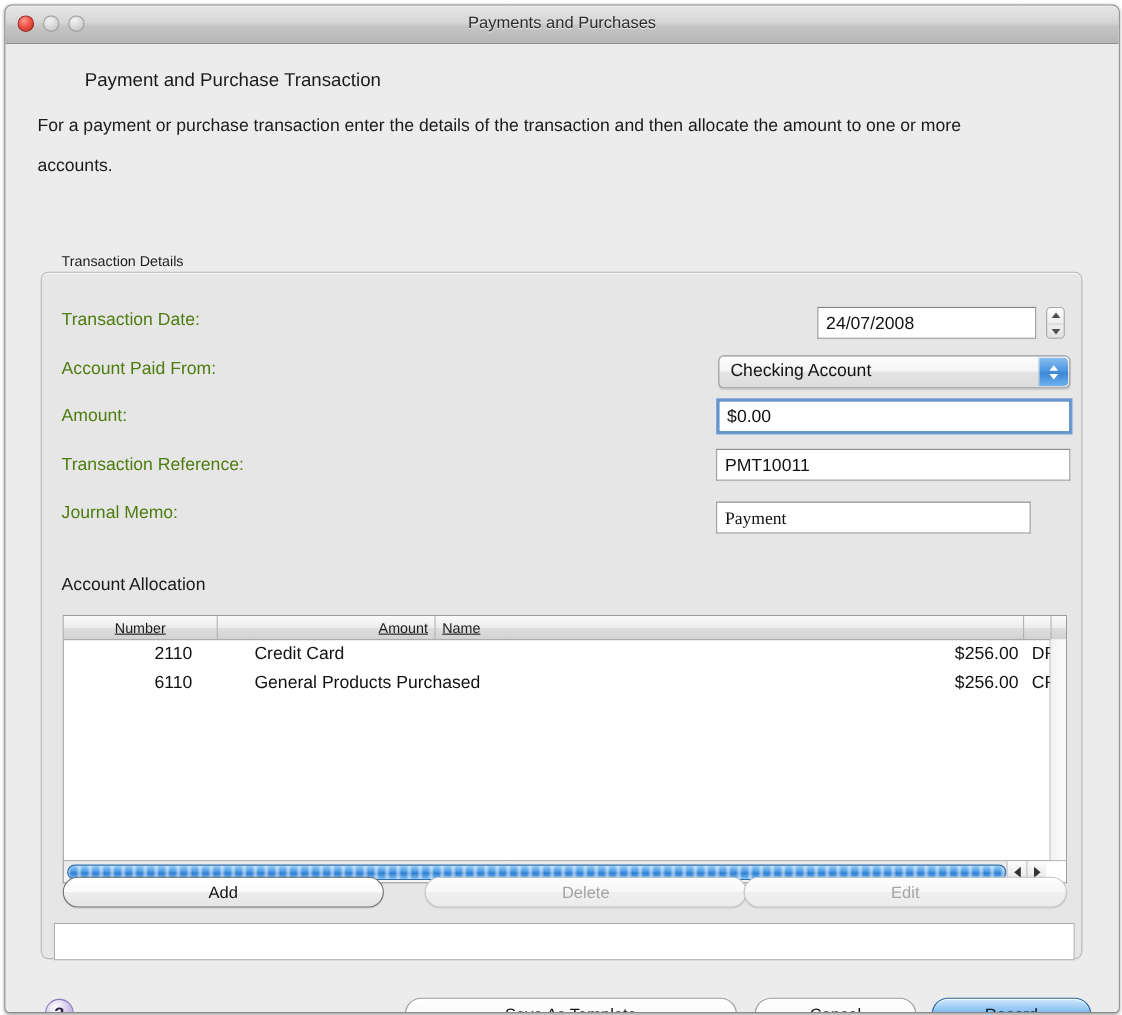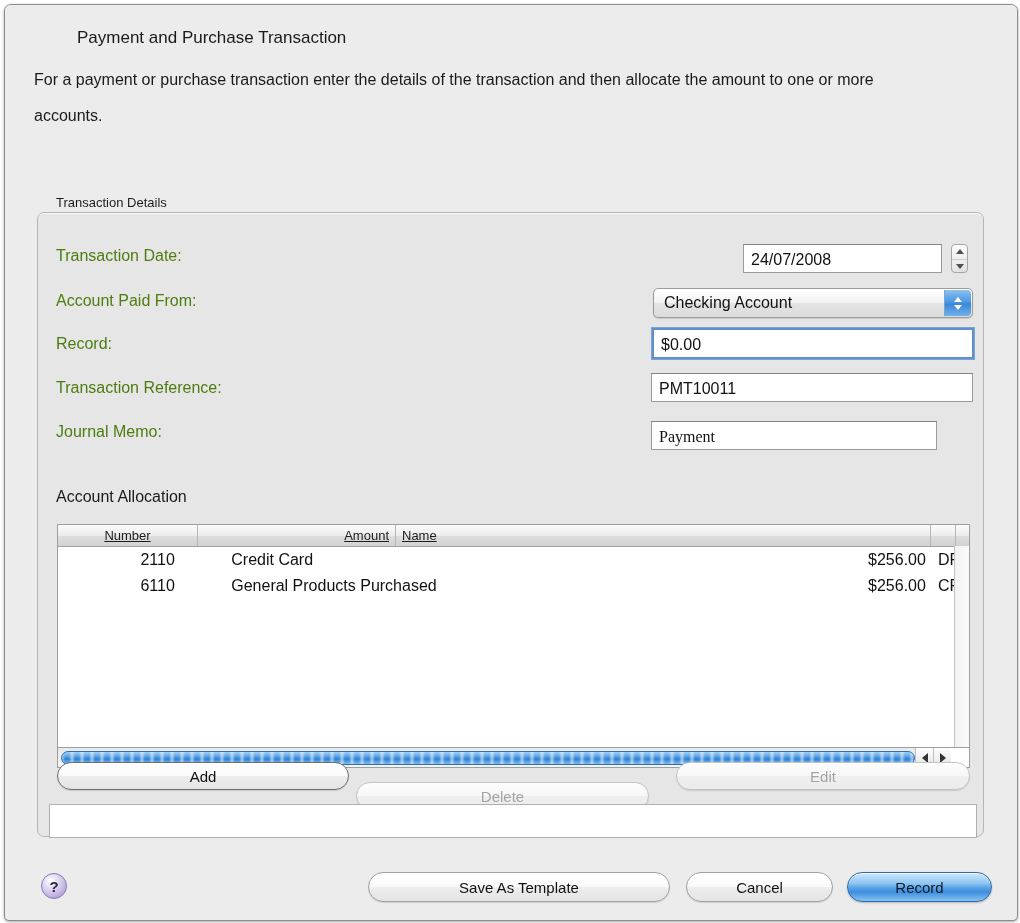--- a/index.html
+++ b/index.html
@@ -284,20 +284,28 @@
     display: flex; align-items: center; justify-content: center;
     font-size: 15px; color: #2c2340; font-weight: bold;
     box-sizing: border-box;
   }
 </style>
 </head>
 <body>
 
 <div class="window">
 
+  <div class="titlebar">
+    <div class="lights">
+      <div class="light close"></div>
+      <div class="light min"></div>
+      <div class="light zoom"></div>
+    </div>
+    <div class="title-text">Payments and Purchases</div>
+  </div>
 
   <div class="content">
 
     <div class="heading">Payment and Purchase Transaction</div>
     <div class="intro">For a payment or purchase transaction enter the details of the transaction and then allocate the amount to one or more accounts.</div>
 
     <div class="groupbox"></div>
     <div class="group-legend">Transaction Details</div>
 
     <div class="label" style="top:242px">Transaction Date:</div>
@@ -313,21 +321,21 @@
 
     <div class="label" style="top:287px">Account Paid From:</div>
     <div class="popup" style="left:648px; top:283px; width:320px;">
       <span class="pv">Checking Account</span>
       <span class="arrowbox">
         <span class="au"></span>
         <span class="ad"></span>
       </span>
     </div>
 
-    <div class="label" style="top:330px">Record:</div>
+    <div class="label" style="top:330px">Amount:</div>
     <div class="textfield focused" style="left:648px; top:324px; width:320px;">$0.00</div>
 
     <div class="label" style="top:374px">Transaction Reference:</div>
     <div class="textfield" style="left:646px; top:368px; width:322px;">PMT10011</div>
 
     <div class="label" style="top:418px">Journal Memo:</div>
     <div class="textfield" style="left:646px; top:416px; width:286px;font-family:Liberation Serif, serif;">Payment</div>
 
     <div class="subheading">Account Allocation</div>
 
@@ -363,21 +371,21 @@
             <span class="a-left"></span>
           </div>
         <div class="harrow">
             <span class="a-right"></span>
           </div>
       </div>
       <div class="hcorner"></div>
     </div>
 
     <div class="btn strong" style="left:52px; top:757px; width:292px;">Add</div>
-    <div class="btn disabled" style="left:351px; top:757px; width:293px;margin-top:20px;">Delete</div>
+    <div class="btn disabled" style="left:381px; top:757px; width:293px;">Delete</div>
     <div class="btn disabled" style="left:671px; top:757px; width:294px;">Edit</div>
 
     <div class="statusbox"></div>
 
     <div class="helpbtn">?</div>
     <div class="btn" style="left:363px; top:867px; width:302px; height:30px; border-radius:15px;">Save As Template</div>
     <div class="btn" style="left:681px; top:867px; width:147px; height:30px; border-radius:15px;">Cancel</div>
     <div class="btn default" style="left:842px; top:867px; width:145px; height:30px; border-radius:15px;">Record</div>
 
   </div>

